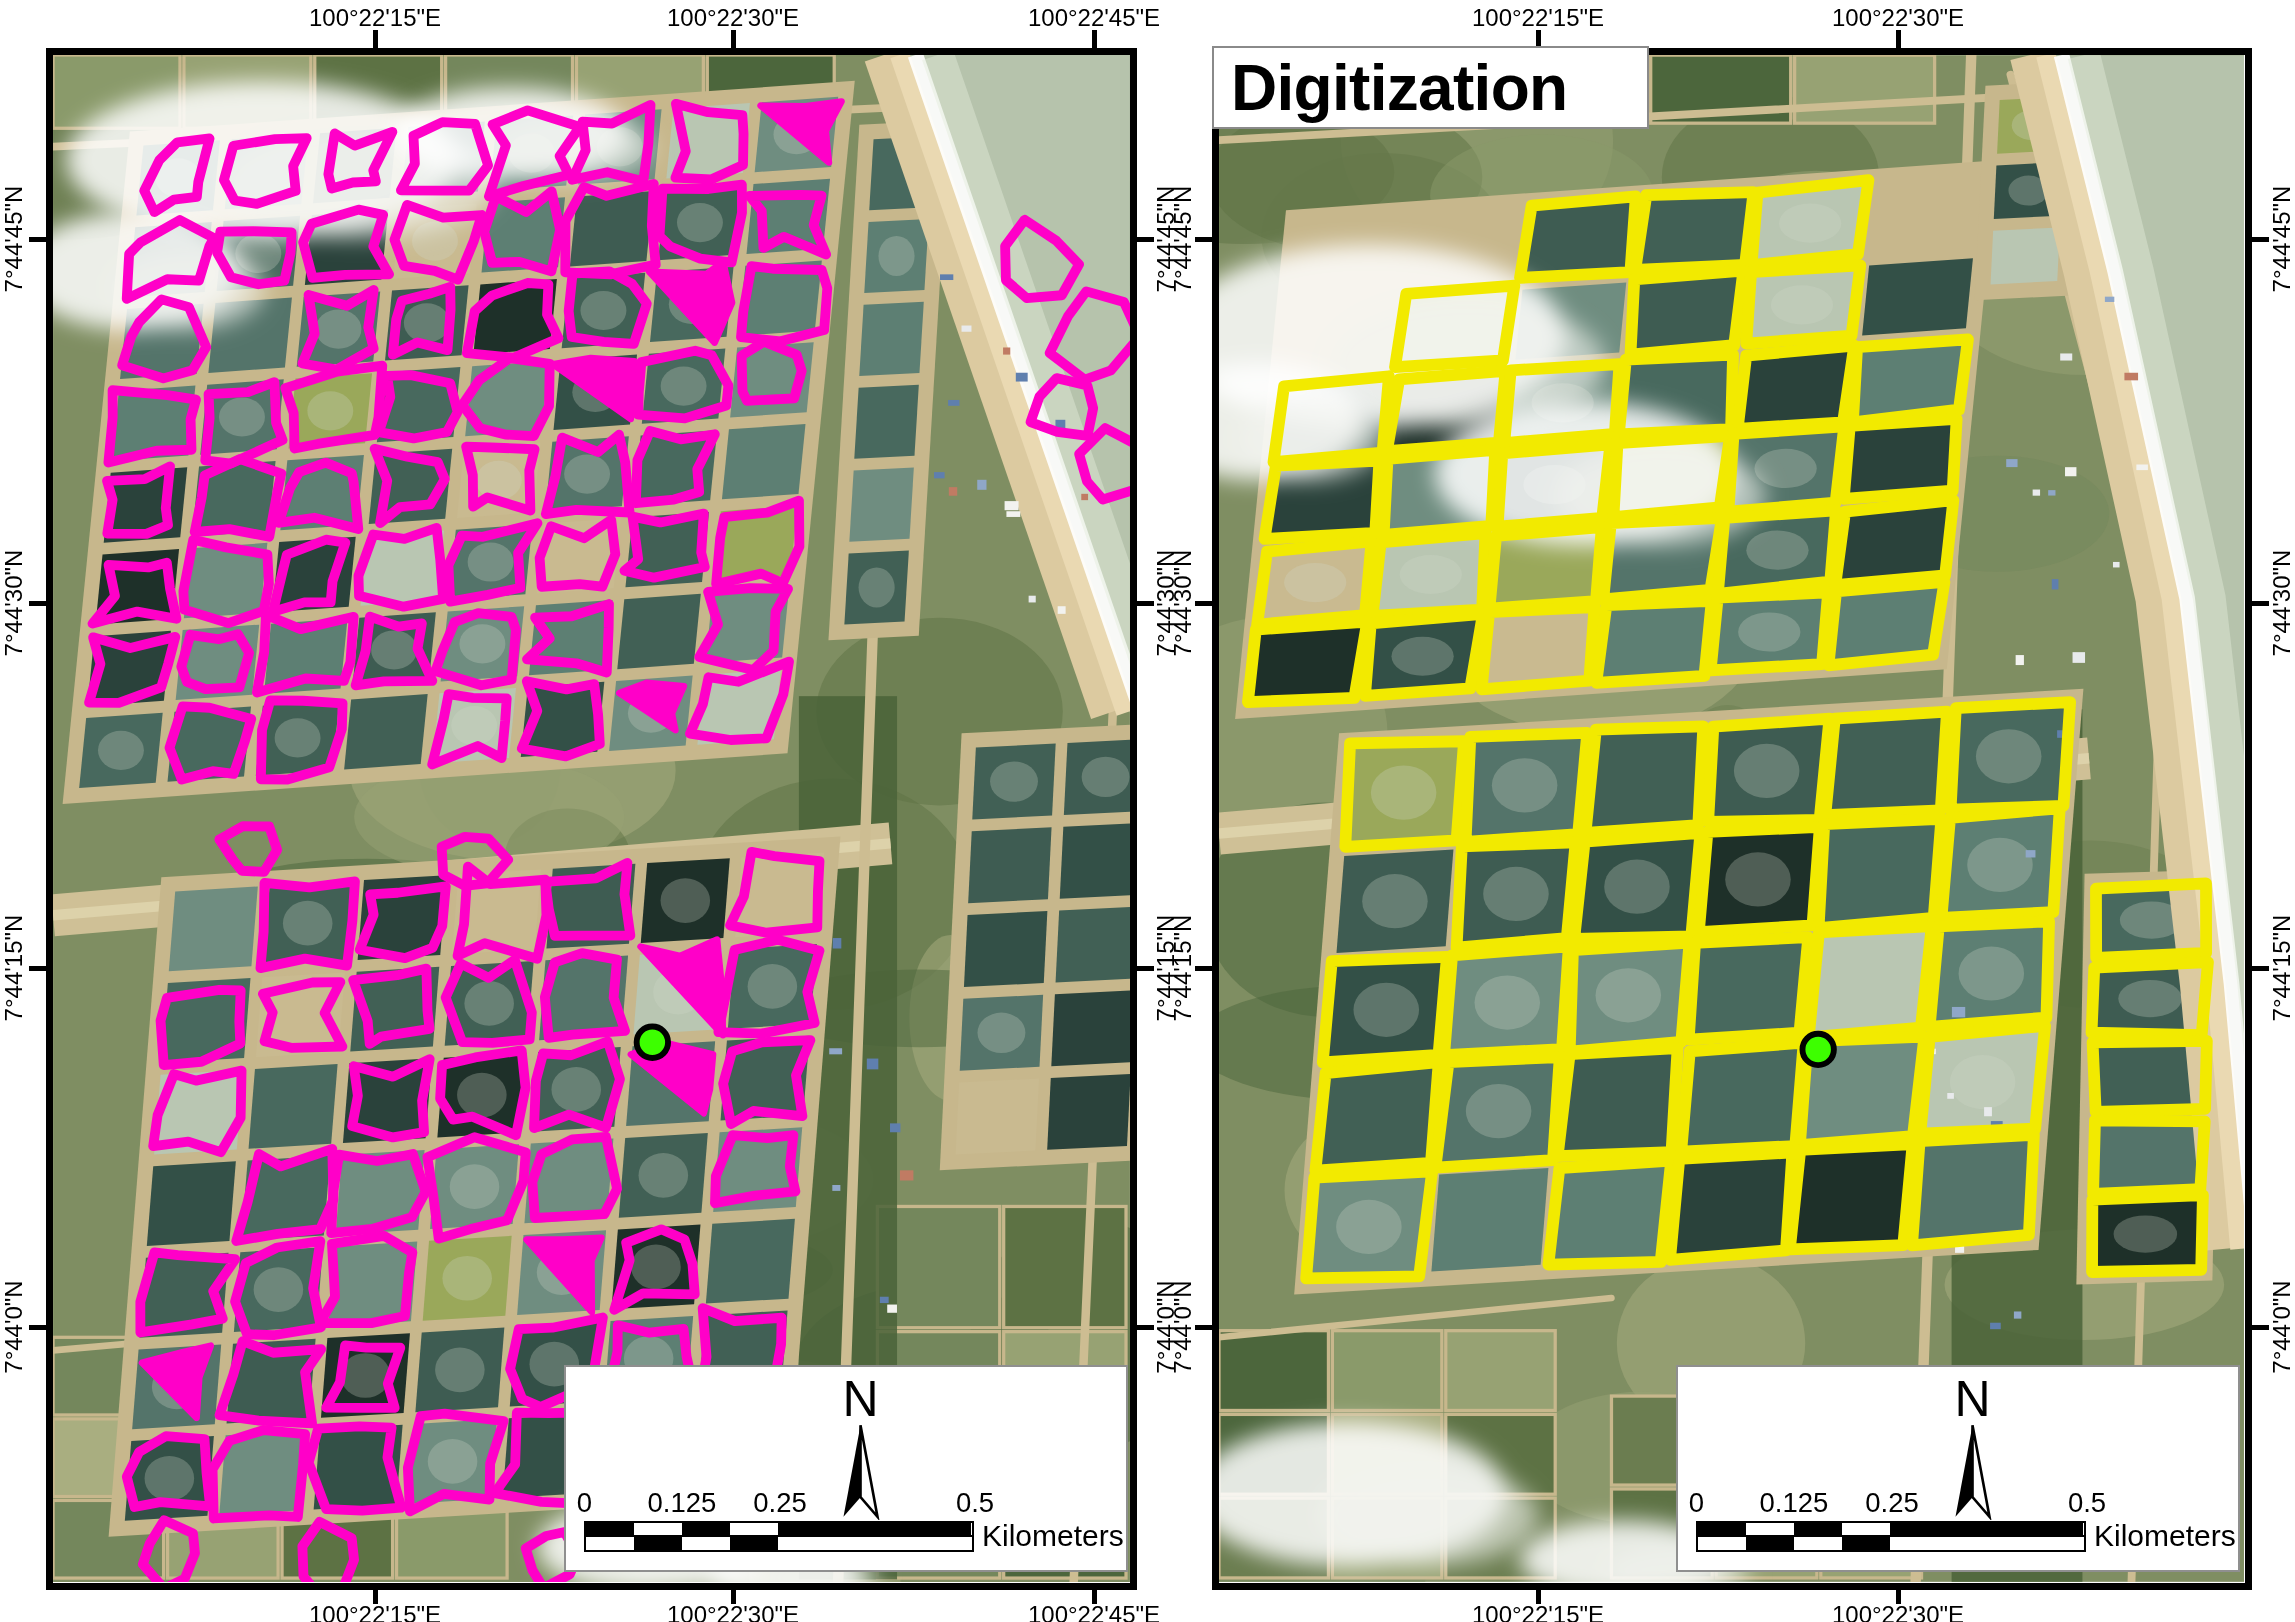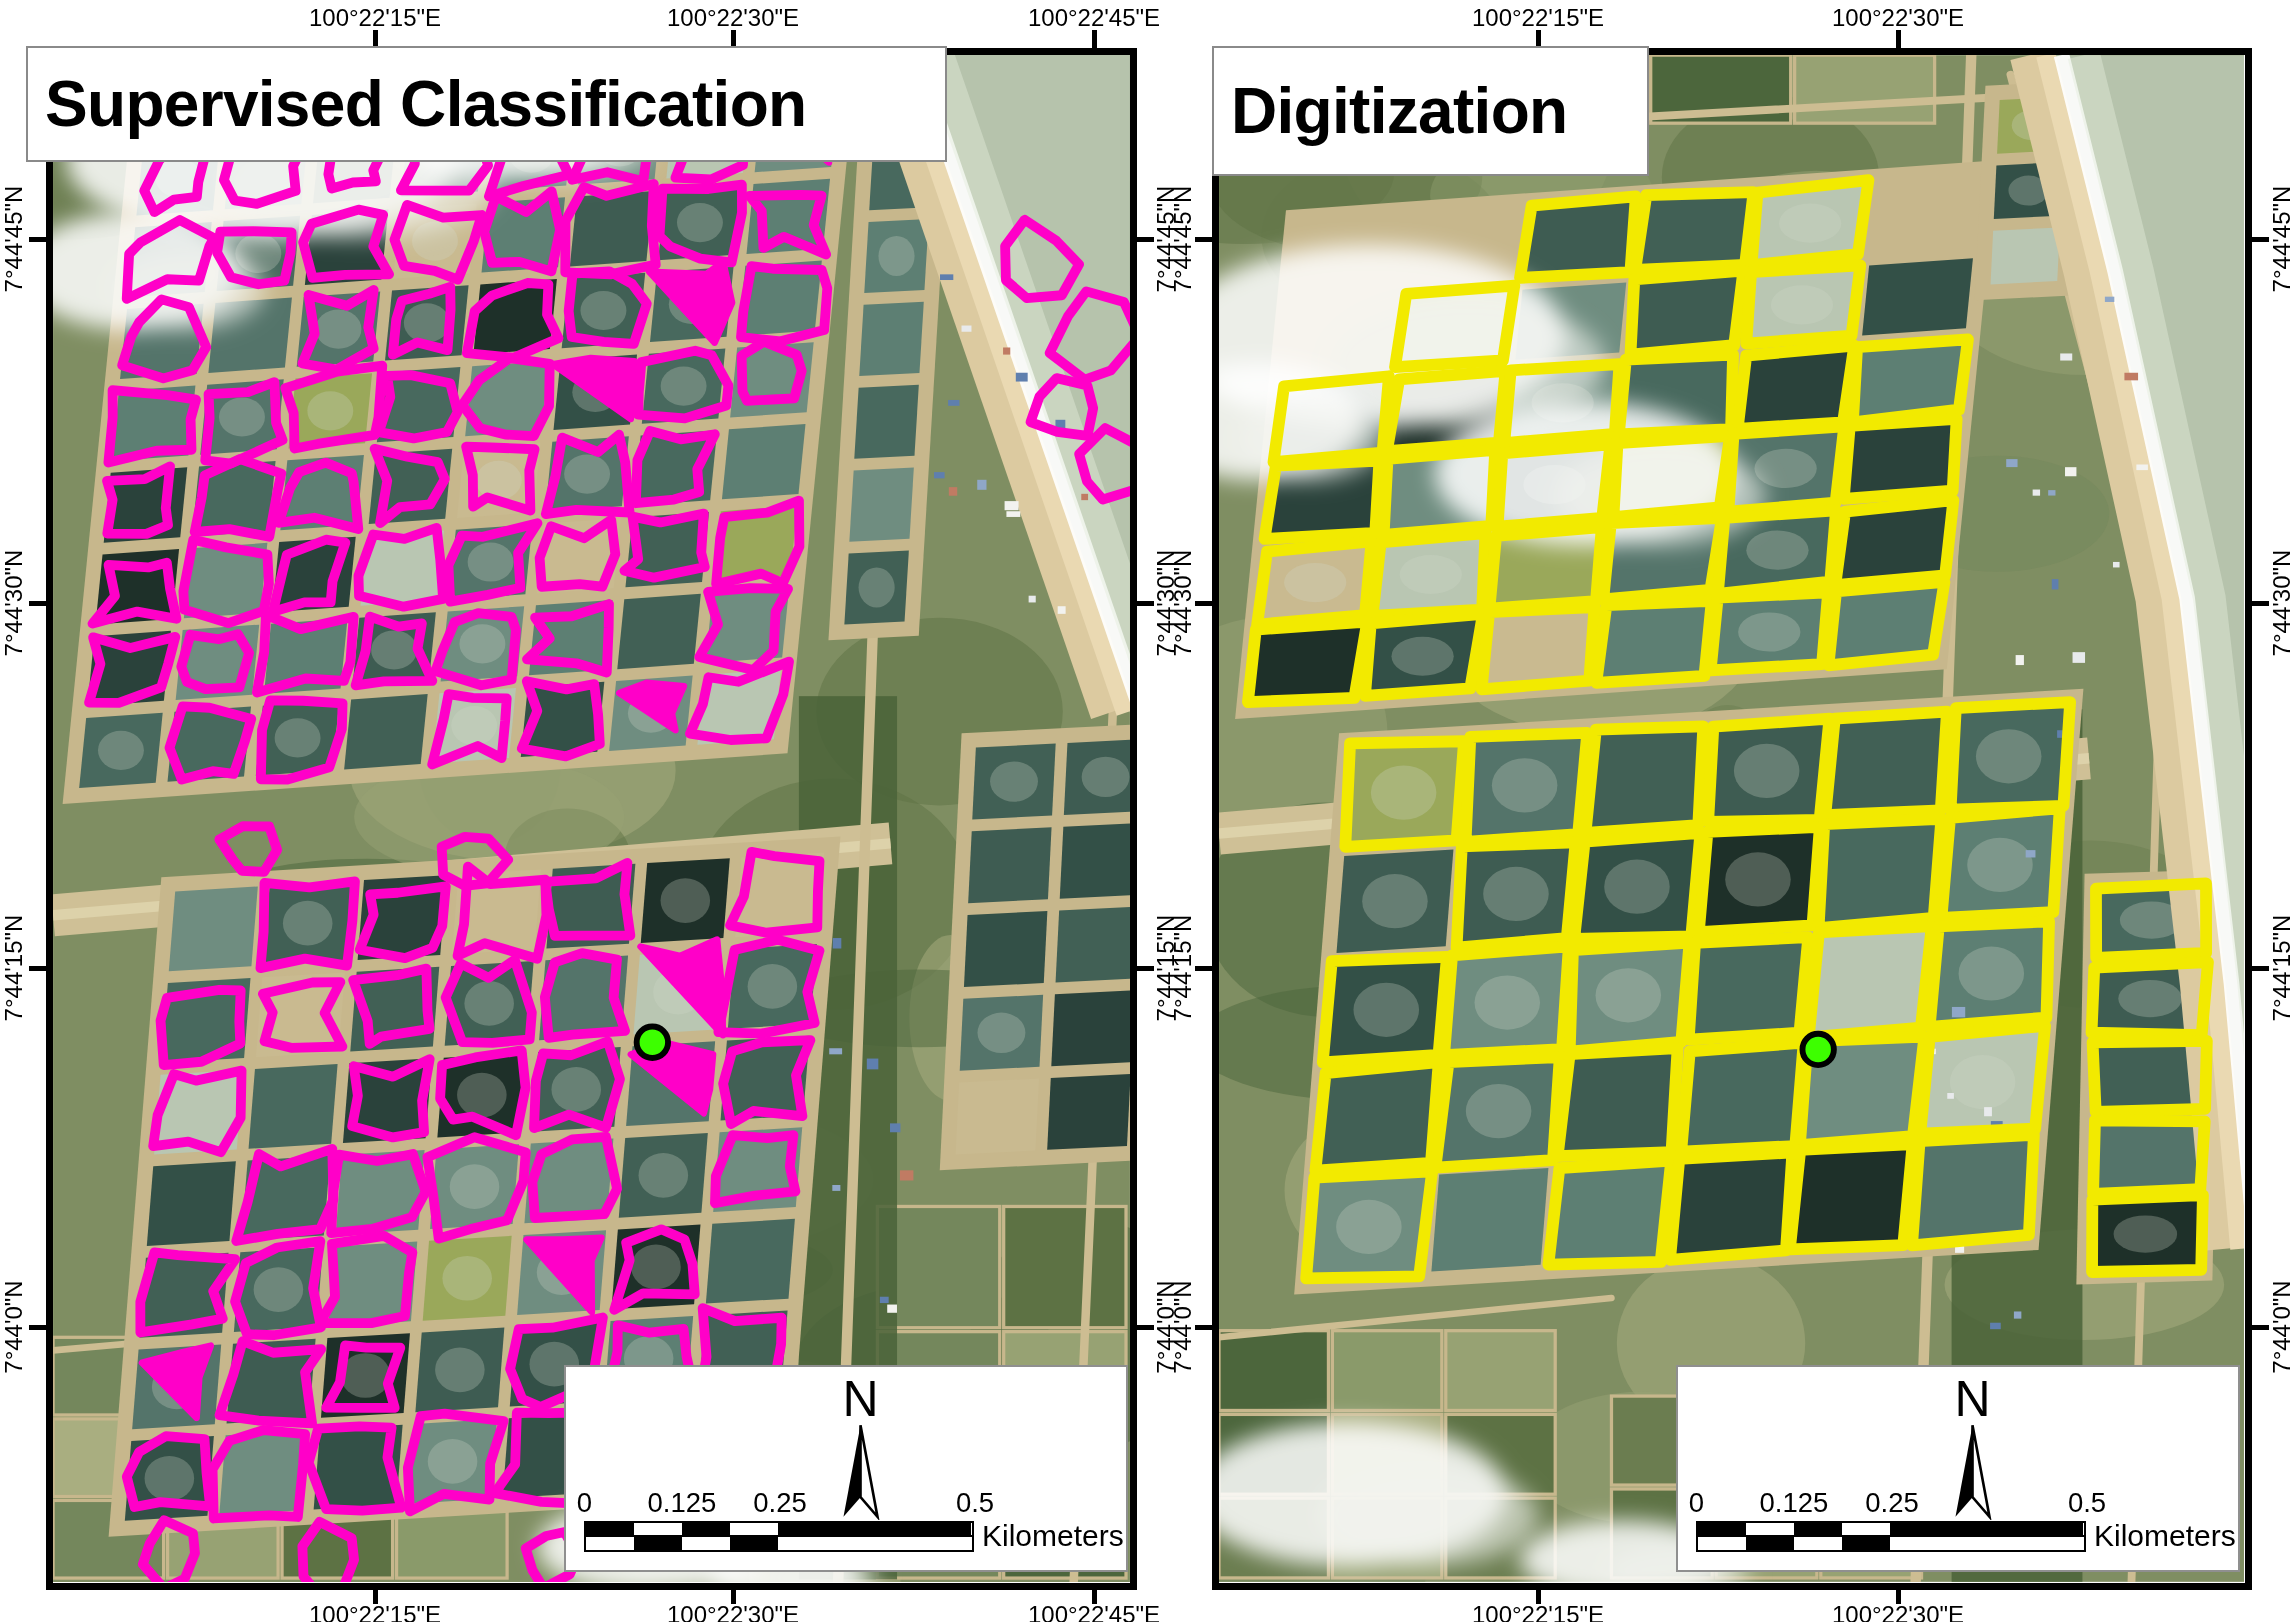--- a/index.html
+++ b/index.html
@@ -731,24 +731,21 @@
         <polygon points="1335.5,1509.1 1510.2,1506.8 1507.5,1610.8 1340.3,1615.7" fill="none" stroke="#F2EA00" stroke-width="18" stroke-linejoin="round"></polygon>
         <polygon points="1339.2,1628.4 1507.0,1629.9 1500.2,1733.7 1336.3,1740.8" fill="none" stroke="#F2EA00" stroke-width="18" stroke-linejoin="round"></polygon>
         <polygon points="1335.2,1749.8 1504.2,1742.7 1501.5,1857.1 1334.7,1860.3" fill="none" stroke="#F2EA00" stroke-width="18" stroke-linejoin="round"></polygon>
       </g>
       <circle cx="916" cy="1520" r="24" fill="#3DFF00" stroke="#000000" stroke-width="9"></circle>
     </svg>
 
   <div class="mapframe" style="left:46px;top:48px;width:1091px;height:1542px"></div>
   <div class="mapframe" style="left:1212px;top:48px;width:1040px;height:1542px"></div>
 
-  <div class="titlebox" style="left:26px;top:46px;width:921px;height:116px">
-    <span>Supervised Classification</span>
-  </div>
-  <div class="titlebox" style="left:1212px;top:46px;width:437px;height:130px">
+  <div class="titlebox" style="left:1212px;top:46px;width:437px;height:83px">
     <span>Digitization</span>
   </div>
 
   <div class="scalebox" style="left:564px;top:1365px">
     <div class="north-n">N</div>
     <svg class="north-arrow" width="79" height="98" viewBox="-30 -85 60 150">
       <path d="M0,-80 L-26,60 L0,30 Z" fill="#000"></path>
       <path d="M0,-80 L26,60 L0,30 Z" fill="#fff" stroke="#000" stroke-width="4"></path>
     </svg>
     <div class="stick" style="left:-27.5px">0</div>

